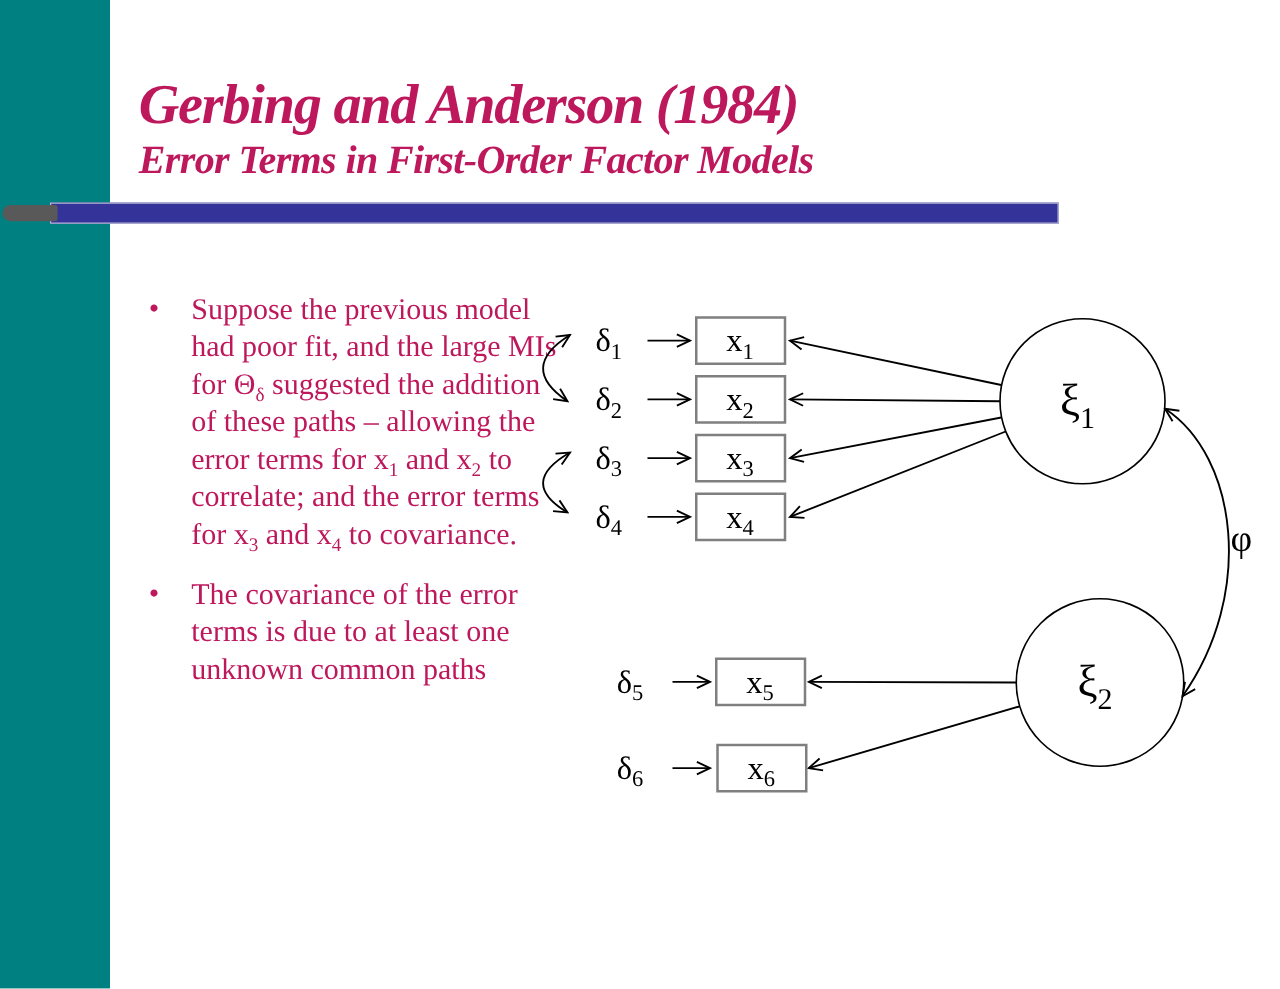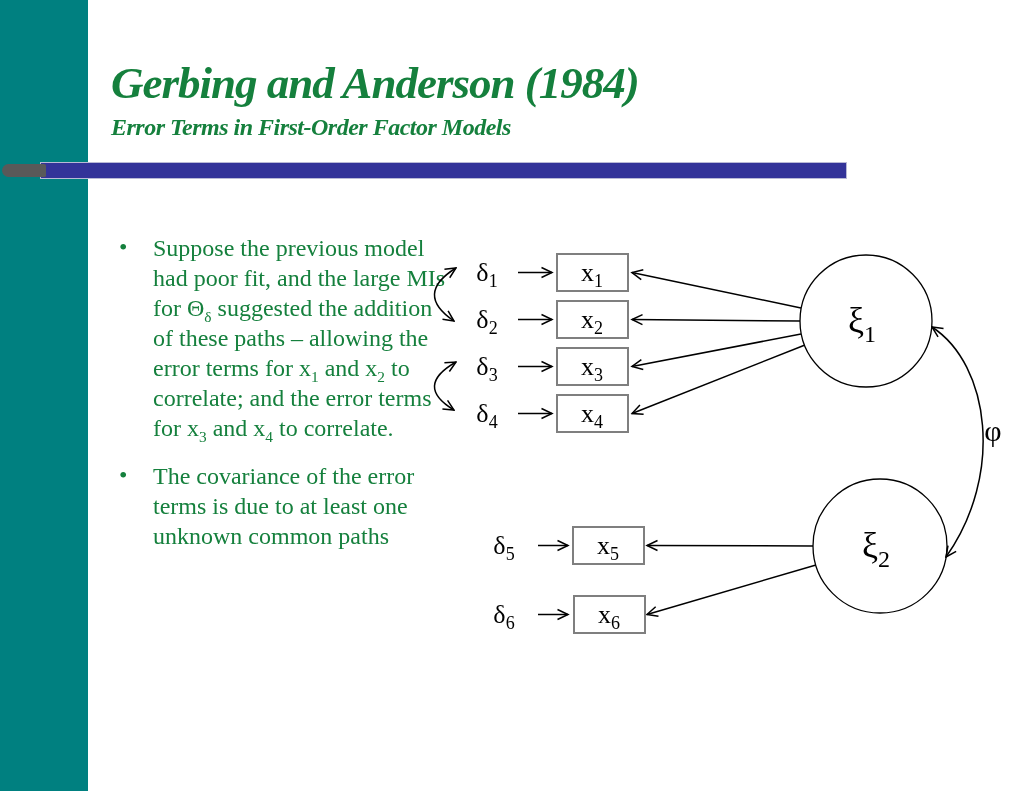--- a/index.html
+++ b/index.html
@@ -1,32 +1,32 @@
 <!DOCTYPE html>
 <html><head>
 <meta charset="utf-8">
 <style>
   html,body { margin:0; padding:0; background:#ffffff; }
   .slide {
     position:relative; width:1024px; height:791px; overflow:hidden;
-    background:#ffffff; font-family:"Liberation Serif", serif; color:#15803d;
+    background:#ffffff; font-family:"Liberation Serif", serif; color:#be185d;
   }
   .sidebar {
     position:absolute; left:0; top:0; width:88px; height:791px;
     background:#008080;
   }
   .titleblock { position:absolute; left:111px; top:57px; }
   .titleblock h1 {
     margin:0; font-style:italic; font-weight:bold;
     font-size:45px; line-height:52px; letter-spacing:-1px;
     font-family:"Liberation Serif", serif; white-space:nowrap;
   }
   .titleblock h2 {
     margin:0; font-style:italic; font-weight:bold;
-    font-size:24px; line-height:36px; letter-spacing:-0.5px;
+    font-size:32px; line-height:36px; letter-spacing:-0.5px;
     font-family:"Liberation Serif", serif; white-space:nowrap;
   }
   .accent-bar {
     position:absolute; left:40px; top:162px; width:805px; height:15px;
     background:#333399; border:1px solid #b9b9d6;
   }
   .accent-bar-tip {
     position:absolute; left:2px; top:164px; width:44px; height:13px;
     background:#595959; border-radius:7px 2px 2px 7px;
   }
@@ -59,21 +59,21 @@
     <h1>Gerbing and Anderson (1984)</h1>
     <h2>Error Terms in First-Order Factor Models</h2>
   </div>
 
   <div class="accent-bar"></div>
   <div class="accent-bar-tip"></div>
 
   <ul class="bullets">
     <li>
       <span class="marker">•</span>
-      <span><span>Suppose the previous model had poor fit, and the large MIs for </span><span>Θ</span><sub>δ</sub><span> suggested the addition of these paths – allowing the error terms for x</span><sub>1</sub><span> and x</span><sub>2</sub><span> to correlate; and the error terms for x</span><sub>3</sub><span> and x</span><sub>4</sub><span> to correlate.</span></span>
+      <span><span>Suppose the previous model had poor fit, and the large MIs for </span><span>Θ</span><sub>δ</sub><span> suggested the addition of these paths – allowing the error terms for x</span><sub>1</sub><span> and x</span><sub>2</sub><span> to correlate; and the error terms for x</span><sub>3</sub><span> and x</span><sub>4</sub><span> to covariance.</span></span>
     </li>
     <li>
       <span class="marker">•</span>
       <span><span>The covariance of the error terms is due to at least one unknown common paths</span></span>
     </li>
   </ul>
 
   <svg class="diagram" width="1024" height="791" viewBox="0 0 1024 791">
     <defs>
       <marker id="arrow" viewBox="0 0 14 14" refX="12.5" refY="7" markerWidth="14" markerHeight="14" markerUnits="userSpaceOnUse" orient="auto-start-reverse">

